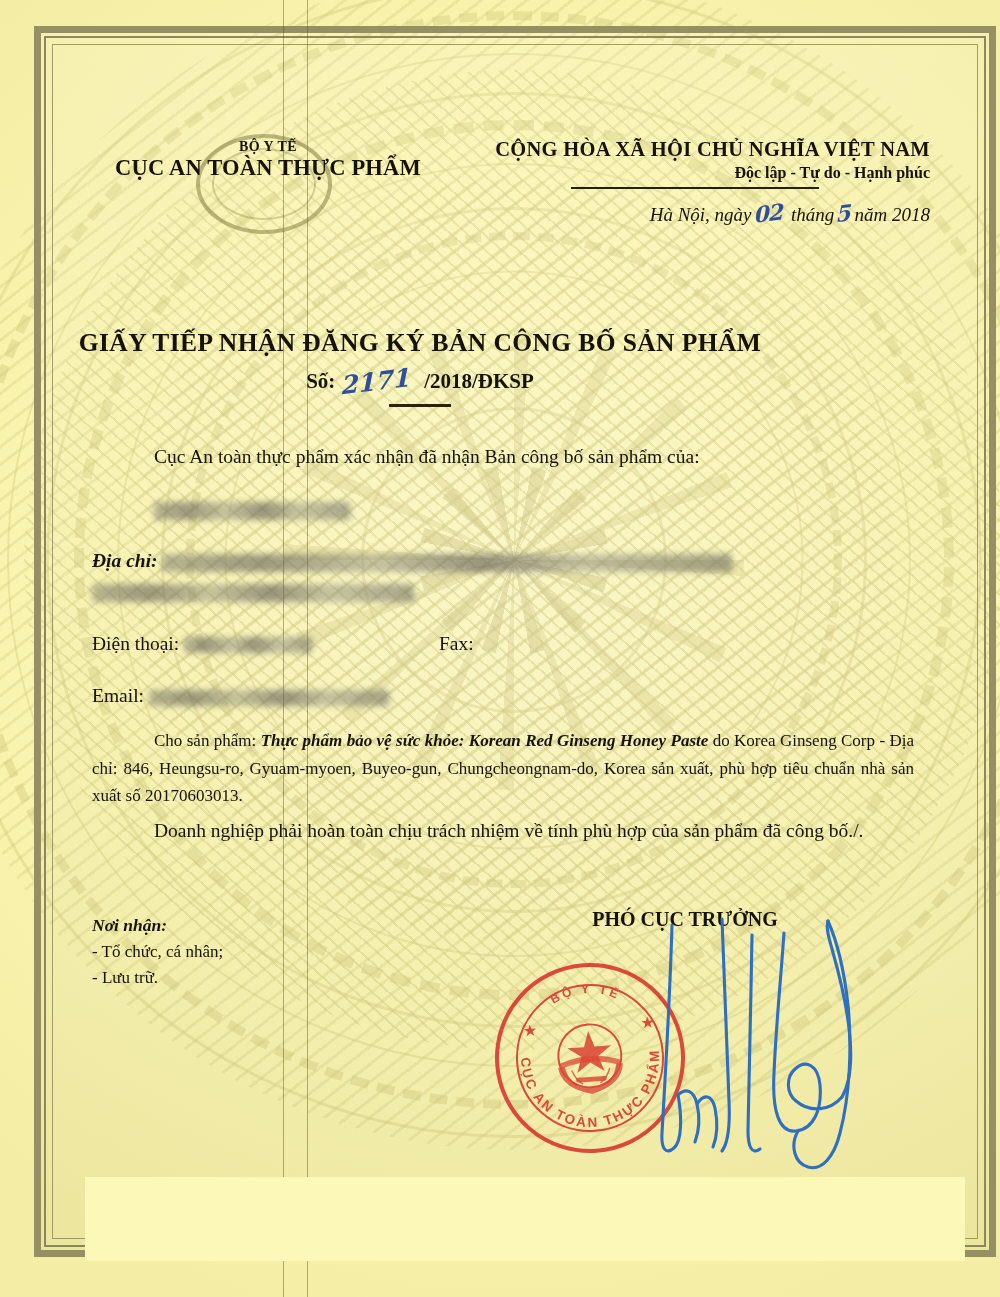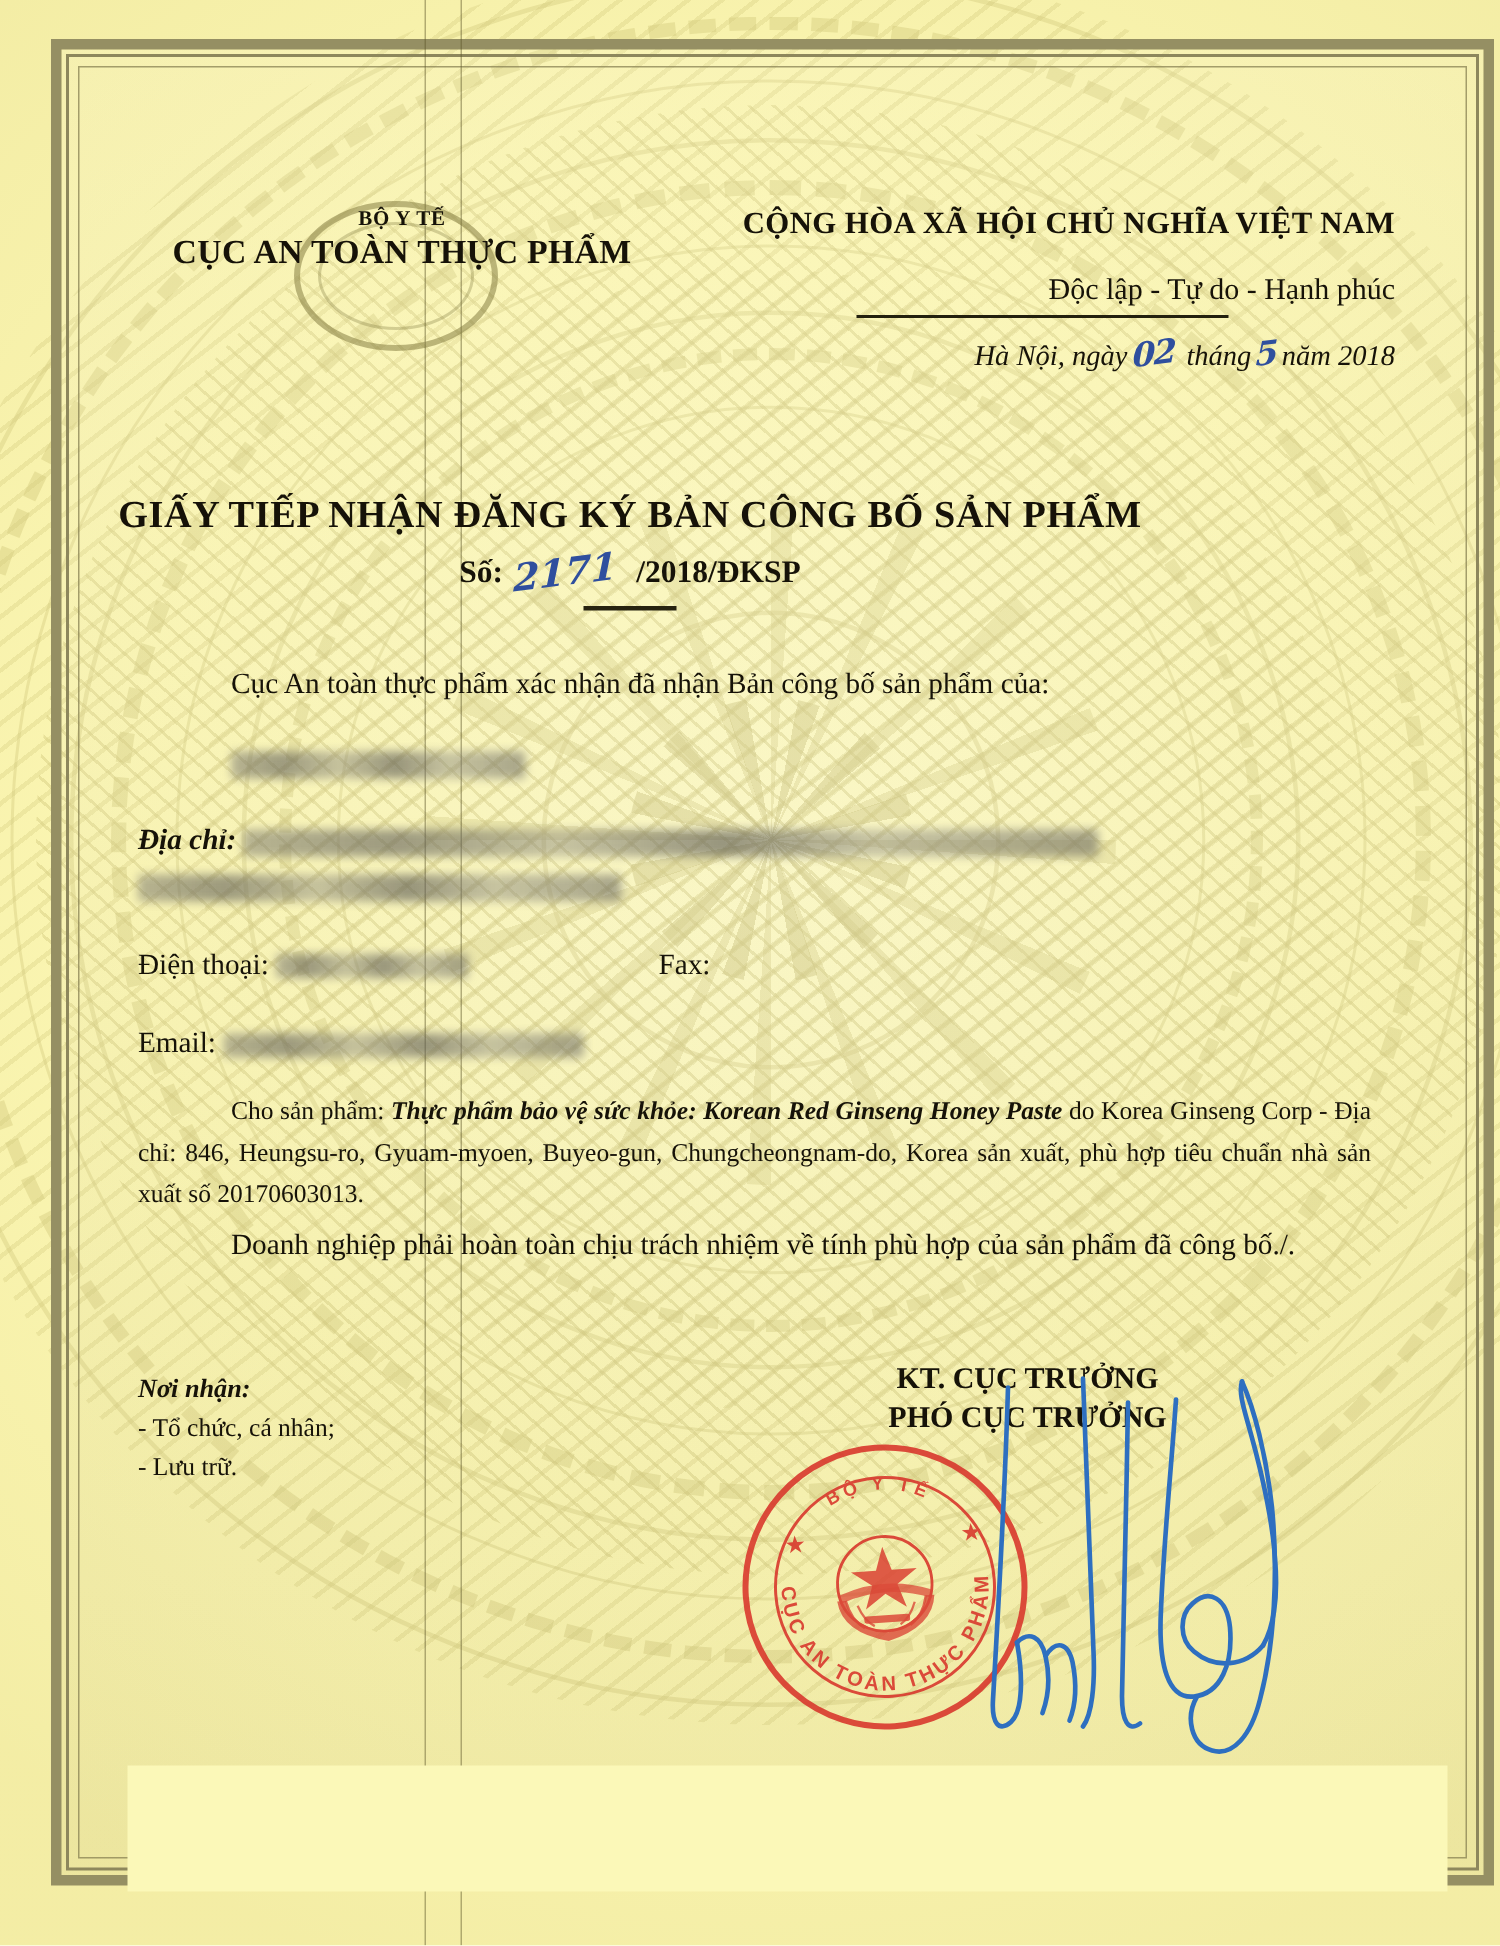--- a/index.html
+++ b/index.html
@@ -209,24 +209,24 @@
     text-align: right;
   }
   .hdr-nation {
     font-size: 20.5px;
     font-weight: bold;
     letter-spacing: 0.3px;
     line-height: 1.1;
     white-space: nowrap;
   }
   .hdr-motto {
-    font-size: 20px;
-    font-weight: normal;
+    font-size: 16px;
+    font-weight: bold;
     line-height: 1.25;
-    margin-top: 20px;
+    margin-top: 2px;
   }
   .hdr-rule {
     width: 248px;
     height: 2px;
     background: #23200e;
     margin: 4px auto 0;
   }
   .hdr-date {
     margin-top: 11px;
     font-size: 19px;
@@ -529,21 +529,20 @@
       <div class="note-para">Doanh nghiệp phải hoàn toàn chịu trách nhiệm về tính phù hợp của sản phẩm đã công bố./.</div>
     </div>
 
     <div class="recipients">
       <div class="rc-title">Nơi nhận:</div>
       <div>- Tổ chức, cá nhân;</div>
       <div>- Lưu trữ.</div>
     </div>
 
     <div class="signer-block">
-      <div class="signer-line">KT. CỤC TRƯỞNG</div>
       <div class="signer-line">PHÓ CỤC TRƯỞNG</div>
     </div>
 
     <div class="seal">
       <div class="seal-text">
         <svg viewBox="0 0 182 182">
           <defs>
             <path id="arcBottom" d="M 22,91 A 69,69 0 0 0 160,91"></path>
             <path id="arcTop" d="M 26,91 A 65,65 0 0 1 156,91"></path>
           </defs>

